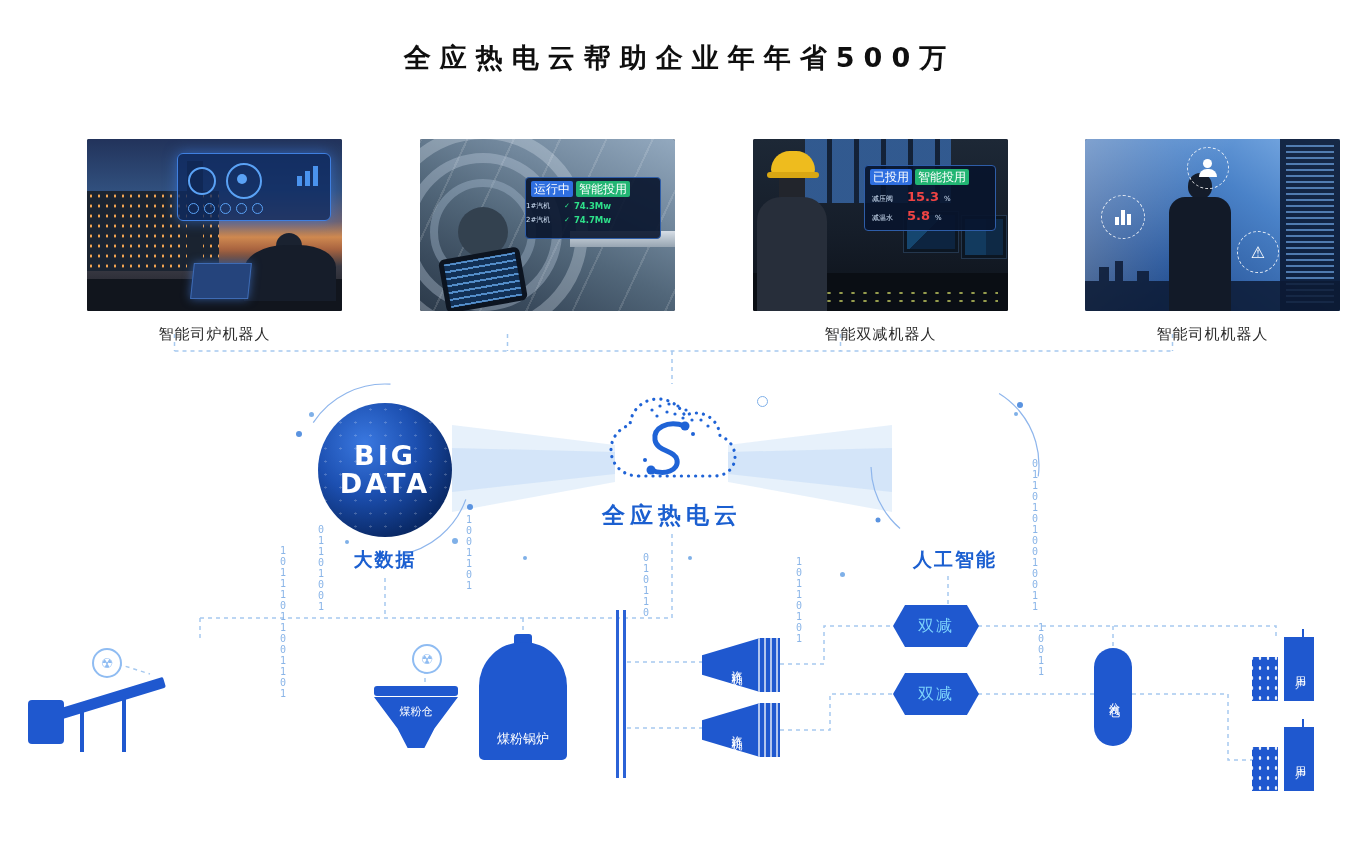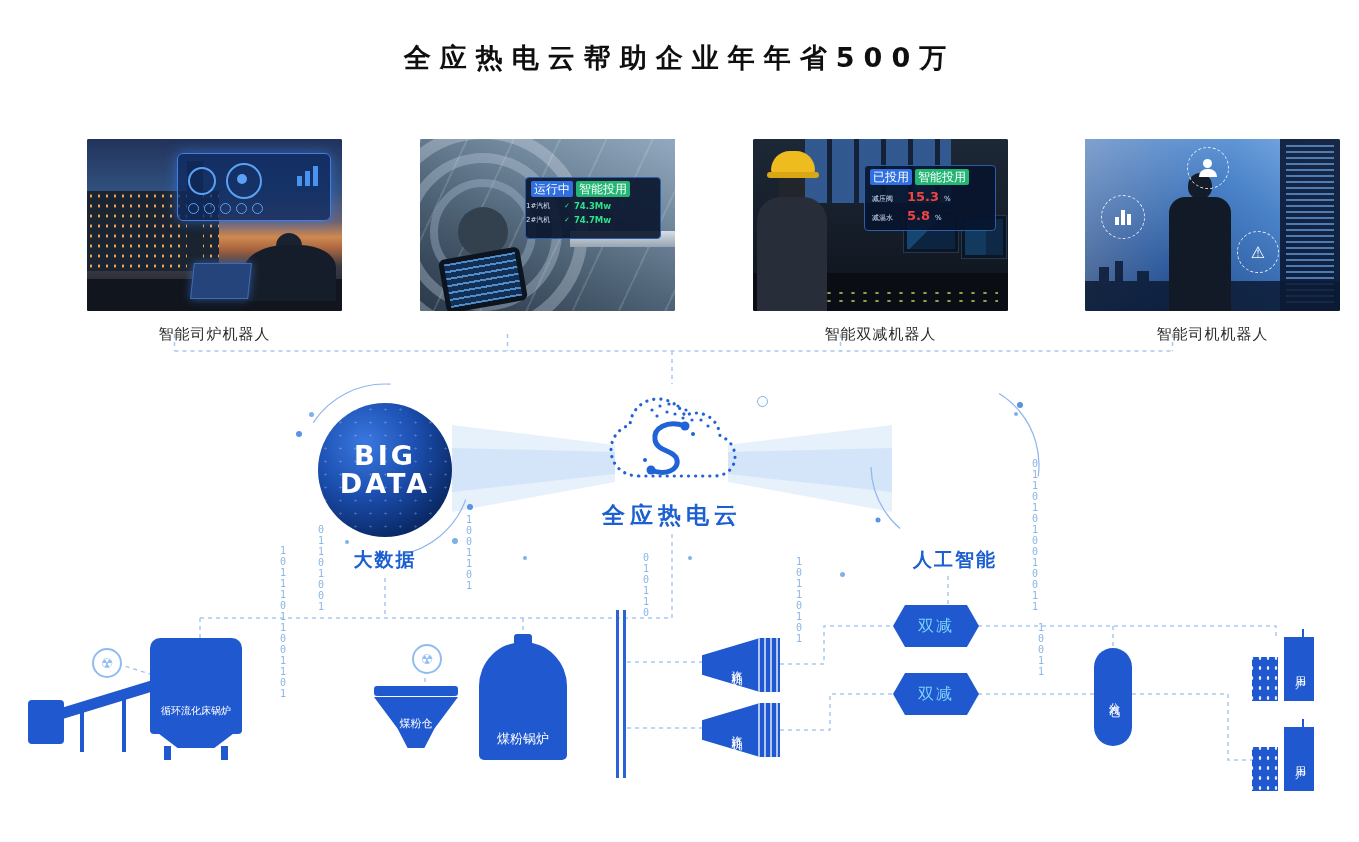--- a/index.html
+++ b/index.html
@@ -138,21 +138,21 @@
             transform:rotate(-17deg);transform-origin:left center;border-radius:2px;}
   .conv-leg{position:absolute;width:4px;background:#1f58cf;}
   .feeder{position:absolute;left:28px;top:700px;width:36px;height:44px;background:#1f58cf;border-radius:4px;}
   .radiation{position:absolute;width:26px;height:26px;border:2px solid #8fbcf2;border-radius:50%;
              color:#8fbcf2;font-size:14px;line-height:26px;text-align:center;background:#fff;}
 
   .bunker{position:absolute;left:374px;top:686px;width:84px;height:62px;}
   .bunker-rim{position:absolute;left:0;top:0;width:84px;height:10px;background:#1f58cf;border-radius:3px;}
   .bunker-funnel{position:absolute;left:0;top:11px;width:84px;height:51px;background:#1f58cf;
                  clip-path:polygon(0 0,100% 0,72% 62%,60% 100%,40% 100%,28% 62%);}
-  .bunker-label{position:absolute;left:0;top:18px;width:84px;text-align:center;font-size:11px;color:#fff;margin-top:12px;}
+  .bunker-label{position:absolute;left:0;top:18px;width:84px;text-align:center;font-size:11px;color:#fff;}
 
   .coalboiler{position:absolute;left:479px;top:642px;width:88px;height:118px;}
   .coalboiler-body{position:absolute;inset:0;background:#1f58cf;border-radius:44px 44px 5px 5px;}
   .coalboiler-cap{position:absolute;left:35px;top:-8px;width:18px;height:9px;background:#1f58cf;border-radius:3px 3px 0 0;}
   .coalboiler-label{position:absolute;left:0;bottom:12px;width:88px;text-align:center;font-size:13px;color:#fff;}
 
   .turbine{position:absolute;width:78px;height:54px;}
   .turbine-cone{position:absolute;left:0;top:0;width:58px;height:54px;background:#1f58cf;
                 clip-path:polygon(0 32%,100% 0,100% 100%,0 68%);}
   .turbine-ribs{position:absolute;left:56px;top:0;width:22px;height:54px;background:#1f58cf;
@@ -441,27 +441,20 @@
 
   <div class="dot" style="left:309px;top:412px;width:5px;height:5px;"></div>
   <div class="dot" style="left:345px;top:540px;width:4px;height:4px;"></div>
   <div class="dot" style="left:452px;top:538px;width:6px;height:6px;"></div>
   <div class="dot" style="left:523px;top:556px;width:4px;height:4px;"></div>
   <div class="dot" style="left:840px;top:572px;width:5px;height:5px;"></div>
   <div class="dot" style="left:1014px;top:412px;width:4px;height:4px;"></div>
   <div class="dot hollow" style="left:757px;top:396px;width:9px;height:9px;"></div>
   <div class="dot" style="left:688px;top:556px;width:4px;height:4px;"></div>
 
-  <div class="cfb">
-    <div class="cfb-body"></div>
-    <div class="cfb-taper"></div>
-    <div class="cfb-leg" style="left:14px;"></div>
-    <div class="cfb-leg" style="right:14px;"></div>
-    <div class="cfb-label">循环流化床锅炉</div>
-  </div>
   <div class="conveyor"></div>
   <div class="conv-leg" style="left:80px;top:708px;height:44px;"></div>
   <div class="conv-leg" style="left:122px;top:694px;height:58px;"></div>
   <div class="feeder"></div>
   <div class="radiation" style="left:92px;top:648px;">☢</div>
 
   <div class="bunker">
     <div class="bunker-rim"></div>
     <div class="bunker-funnel"></div>
     <div class="bunker-label">煤粉仓</div>

